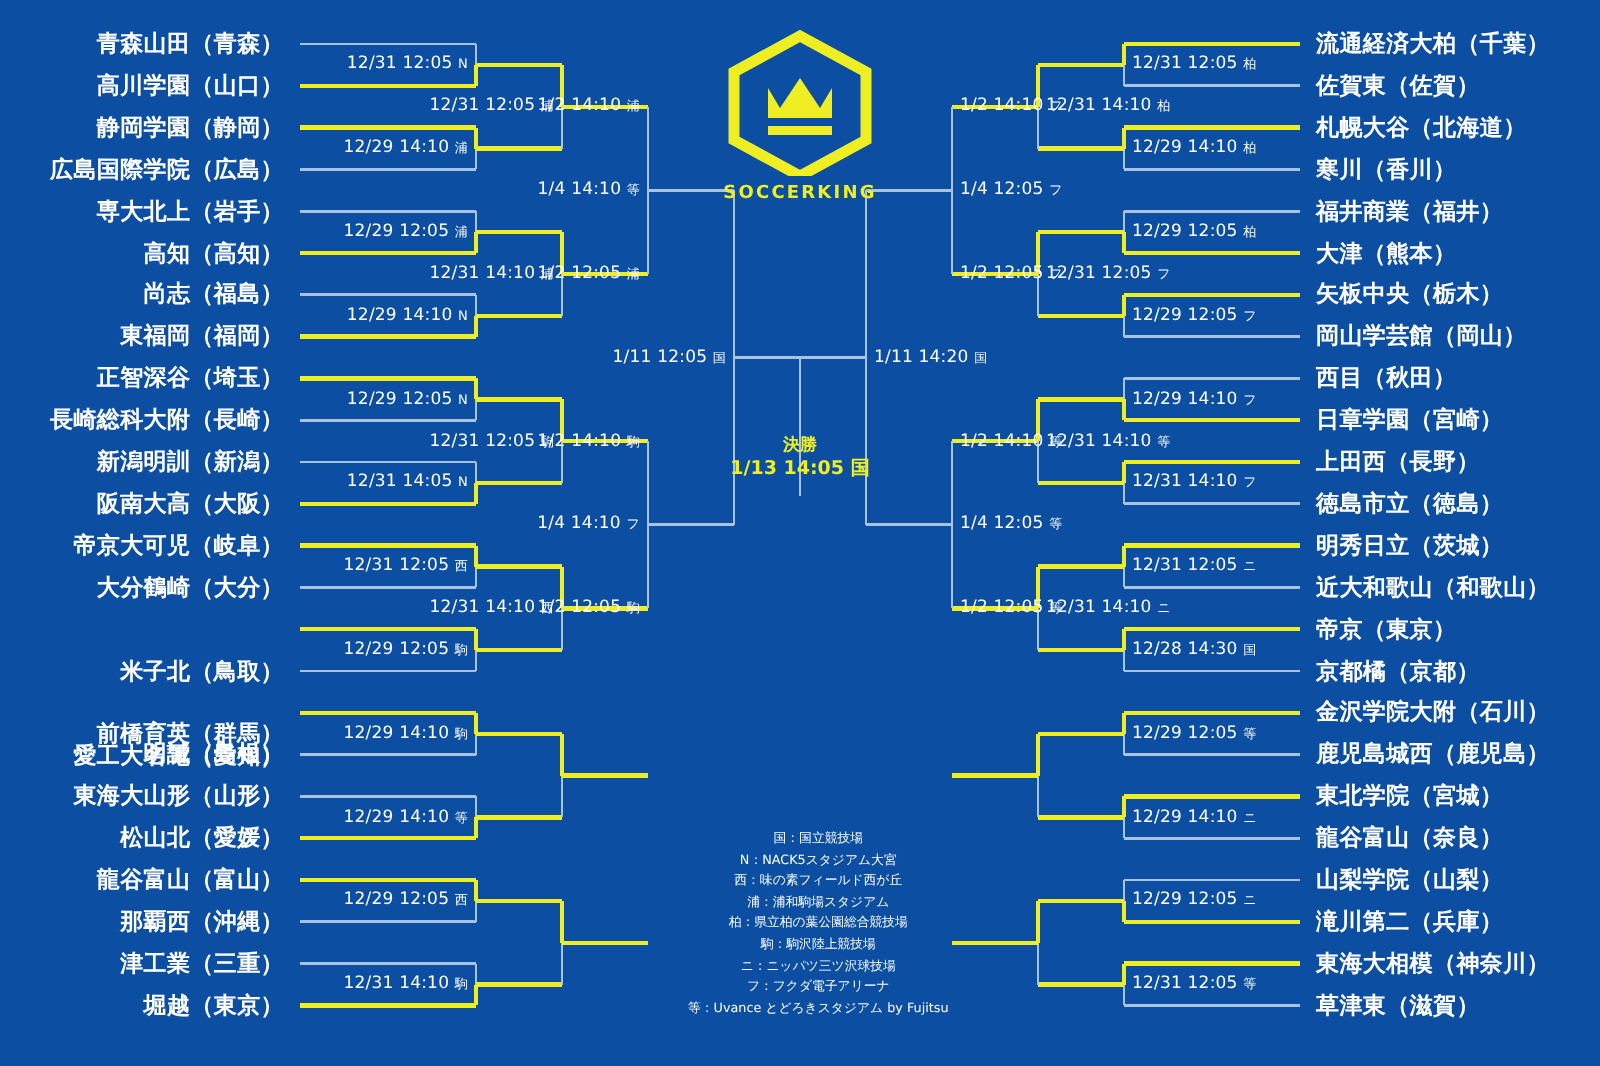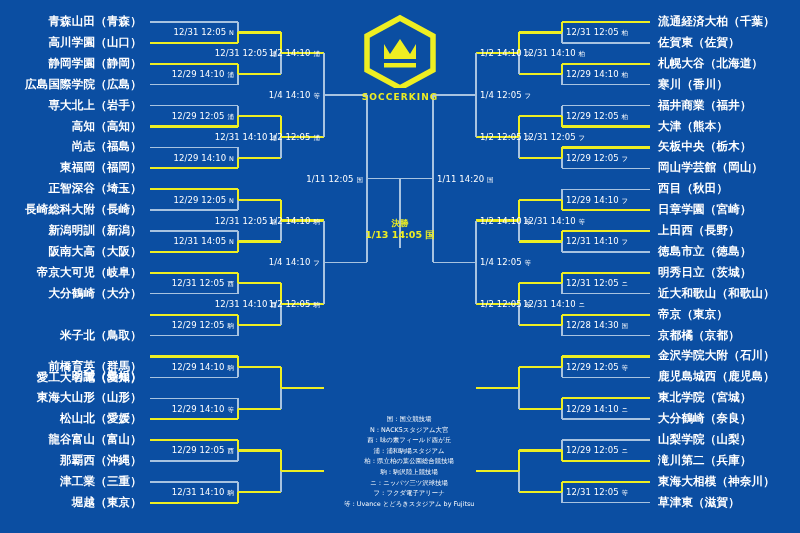--- a/index.html
+++ b/index.html
@@ -306,21 +306,21 @@
     <div class="team r" style="left: 658px; top: 210.1px;">日章学園（宮崎）</div>
     <div class="team r" style="left: 658px; top: 231px;">上田西（長野）</div>
     <div class="team r" style="left: 658px; top: 251.9px;">徳島市立（徳島）</div>
     <div class="team r" style="left: 658px; top: 272.8px;">明秀日立（茨城）</div>
     <div class="team r" style="left: 658px; top: 293.7px;">近大和歌山（和歌山）</div>
     <div class="team r" style="left: 658px; top: 314.6px;">帝京（東京）</div>
     <div class="team r" style="left: 658px; top: 335.5px;">京都橘（京都）</div>
     <div class="team r" style="left: 658px; top: 356.4px;">金沢学院大附（石川）</div>
     <div class="team r" style="left: 658px; top: 377.3px;">鹿児島城西（鹿児島）</div>
     <div class="team r" style="left: 658px; top: 398.2px;">東北学院（宮城）</div>
-    <div class="team r" style="left: 658px; top: 419.1px;">大分鶴崎（奈良）</div>
+    <div class="team r" style="left: 658px; top: 419.1px;">龍谷富山（奈良）</div>
     <div class="team r" style="left: 658px; top: 440px;">山梨学院（山梨）</div>
     <div class="team r" style="left: 658px; top: 460.9px;">滝川第二（兵庫）</div>
     <div class="team r" style="left: 658px; top: 481.8px;">東海大相模（神奈川）</div>
     <div class="team r" style="left: 658px; top: 502.7px;">草津東（滋賀）</div>
     <div class="match l" style="left: 234px; top: 32.45px;">12/31 12:05 <span class="ven">N</span></div>
     <div class="match l" style="left: 234px; top: 74.25px;">12/29 14:10 <span class="ven">浦</span></div>
     <div class="match l" style="left: 234px; top: 116.05px;">12/29 12:05 <span class="ven">浦</span></div>
     <div class="match l" style="left: 234px; top: 157.85px;">12/29 14:10 <span class="ven">N</span></div>
     <div class="match l" style="left: 234px; top: 199.65px;">12/29 12:05 <span class="ven">N</span></div>
     <div class="match l" style="left: 234px; top: 241.45px;">12/31 14:05 <span class="ven">N</span></div>

